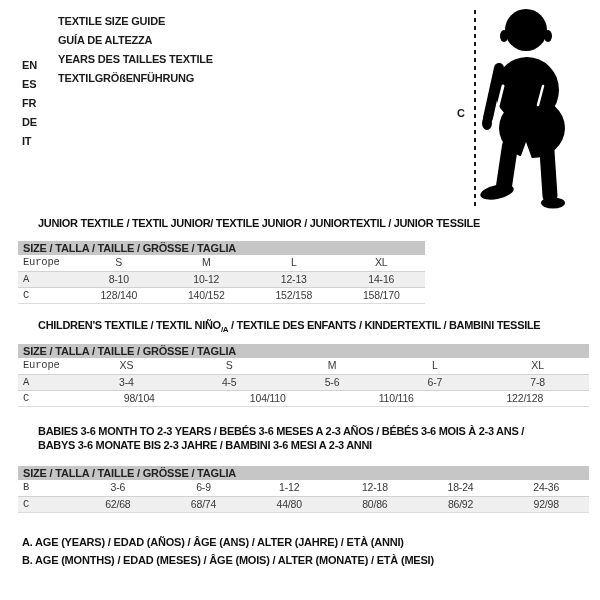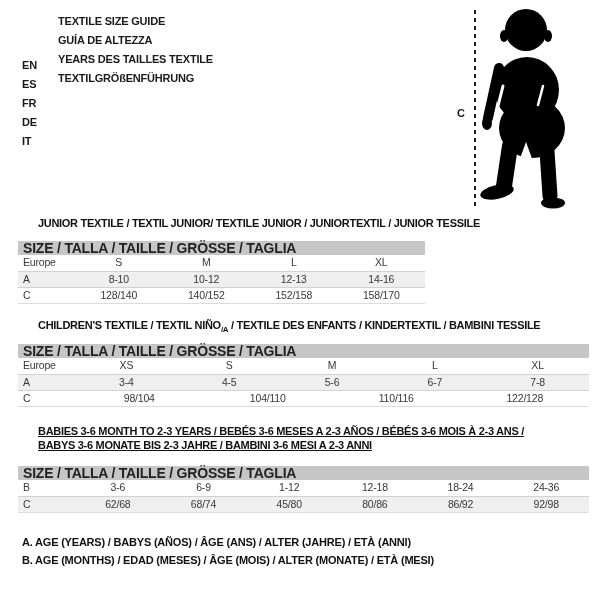--- a/index.html
+++ b/index.html
@@ -25,33 +25,33 @@
     font-size:11px; font-weight:bold; text-align:center;
   }
   .baby-svg { position:absolute; left:477px; top:6px; }
   
   .sec-heading {
     position:absolute; left:38px;
     font-size:11px; font-weight:bold; letter-spacing:-0.3px;
     color:#111; white-space:nowrap;
   }
   .sec-heading .sub { font-size:8px; vertical-align:sub; }
-  .two-line { line-height:14px;text-decoration:underline; }
+  .two-line { line-height:14px; }
   
   .table { position:absolute; left:18px; border-bottom:1px solid #dcdcdc; }
   .sizebar {
     height:14px; line-height:14px; background:#c6c6c6;
-    font-size:14px; font-weight:bold; letter-spacing:-0.2px;
+    font-size:11px; font-weight:bold; letter-spacing:-0.2px;
     padding-left:5px; color:#222;
   }
   .trow { display:flex; height:16px; line-height:15px;
           font-size:10.5px; color:#383838; letter-spacing:-0.2px; }
   .trow + .trow { border-top:1px solid #d2d2d2; }
   .trow.alt { background:#efefef; }
-  .tlabel { width:57px; padding-left:5px; text-align:left; }
+  .tlabel { width:57px; padding-left:5px; text-align:left;font-family:Liberation Mono, monospace; }
   .tcell { flex:1; text-align:center; }
   #table-junior { top:241px; width:407px; }
   #table-children { top:344px; width:571px; }
   #table-babies { top:466px; width:571px; }
   #h-junior { top:217px; }
   #h-children { top:319px; }
   #h-babies { top:424px; }
   
   .footnotes { position:absolute; left:22px; top:533px; }
   .footnote { height:18px; line-height:18px; font-size:11px;
@@ -181,23 +181,23 @@
     <div class="tcell">6-9</div>
     <div class="tcell">1-12</div>
     <div class="tcell">12-18</div>
     <div class="tcell">18-24</div>
     <div class="tcell">24-36</div>
   </div>
   <div class="trow alt">
     <div class="tlabel">C</div>
     <div class="tcell">62/68</div>
     <div class="tcell">68/74</div>
-    <div class="tcell">45/80</div>
+    <div class="tcell">44/80</div>
     <div class="tcell">80/86</div>
     <div class="tcell">86/92</div>
     <div class="tcell">92/98</div>
   </div>
 </div>
 
 <div class="footnotes">
-  <div class="footnote">A. AGE (YEARS) / BABYS (AÑOS) / ÂGE (ANS) / ALTER (JAHRE) / ETÀ (ANNI)</div>
+  <div class="footnote">A. AGE (YEARS) / EDAD (AÑOS) / ÂGE (ANS) / ALTER (JAHRE) / ETÀ (ANNI)</div>
   <div class="footnote">B. AGE (MONTHS) / EDAD (MESES) / ÂGE (MOIS) / ALTER (MONATE) / ETÀ (MESI)</div>
 </div>
 
 </body></html>

